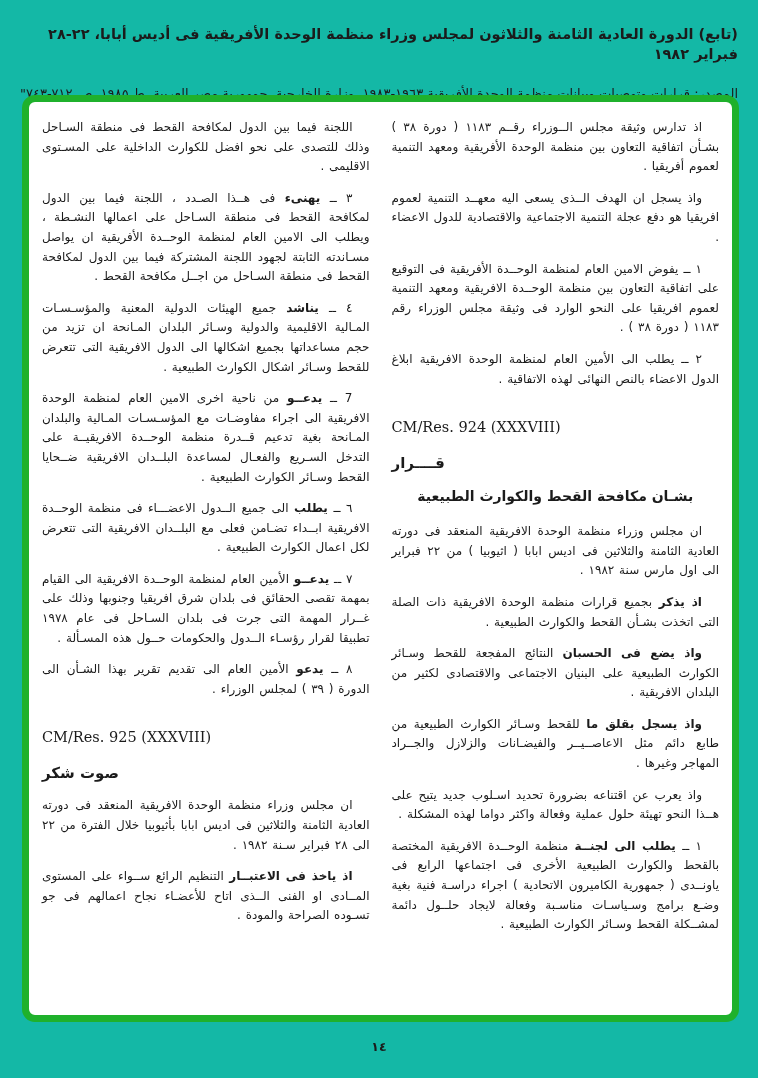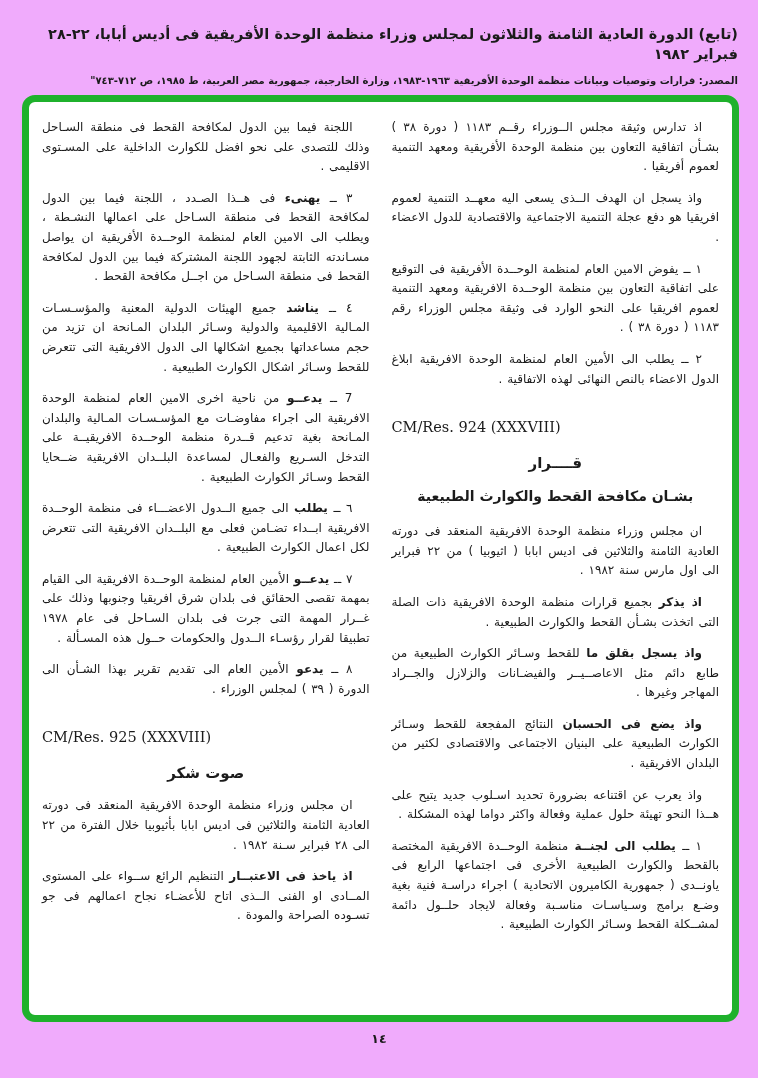--- a/index.html
+++ b/index.html
@@ -1,46 +1,46 @@
 <!DOCTYPE html>
 <html lang="ar"><head>
 <meta charset="utf-8">
 <style>
   html,body{margin:0;padding:0;background:#ffffff;}
   .page{
-    position:relative;width:758px;height:1078px;background:#f0abfc;
+    position:relative;width:758px;height:1078px;background:#14b8a6;
     font-family:"DejaVu Sans",sans-serif;color:#1b1b1b;overflow:hidden;
   }
   
   .hdr{position:absolute;top:24px;left:18px;right:20px;direction:rtl;text-align:right;}
   .hdr-l1{font-size:14.5px;font-weight:bold;letter-spacing:0;line-height:20px;}
-  .hdr-l2{font-size:10px;font-weight:bold;margin-top:9px;line-height:15px;}
+  .hdr-l2{font-size:13px;font-weight:normal;margin-top:22px;line-height:15px;}
   
   .frame{
     position:absolute;left:22px;top:95px;width:717px;height:927px;
     box-sizing:border-box;border:7px solid #1fb12c;border-radius:13px;
     background:#ffffff;padding:16px 13px 8px;
     display:flex;flex-direction:row;gap:22px;direction:rtl;overflow:hidden;
   }
   .col{flex:1 1 0;min-width:0;direction:rtl;}
   
   .para{
     margin:0 0 12px;font-size:12px;line-height:19.6px;
     text-align:justify;text-indent:17px;word-spacing:1px;
   }
   .para b{font-weight:bold;}
   .cmres{
     direction:ltr;text-align:left;font-family:"DejaVu Serif",serif;
     font-size:14.5px;margin:28px 0 8px;text-indent:0;line-height:20px;
   }
-  .res-title{text-align:center;font-size:15px;font-weight:bold;margin:16px 0 13px;line-height:20px;}
+  .res-title{text-align:left;font-size:15px;font-weight:bold;margin:16px 0 13px;line-height:20px;}
   .res-sub{text-align:center;font-size:14px;font-weight:bold;margin:8px 0 16px;line-height:20px;}
   
   .pagenum{
-    position:absolute;bottom:32px;left:0;right:0;text-align:center;
+    position:absolute;bottom:24px;left:0;right:0;text-align:center;
     font-size:12.5px;font-weight:bold;
   }
 </style>
 </head>
 <body>
 
 <div class="page">
 
   <div class="hdr">
     <div class="hdr-l1">(تابع) الدورة العادية الثامنة والثلاثون لمجلس وزراء منظمة الوحدة الأفريقية فى أديس أبابا، ٢٢-٢٨ فبراير ١٩٨٢</div>
@@ -54,22 +54,22 @@
       <p class="para"><span></span><b></b><span>واذ يسجل ان الهدف الــذى يسعى اليه معهــد التنمية لعموم افريقيا هو دفع عجلة التنمية الاجتماعية والاقتصادية للدول الاعضاء .</span></p>
       <p class="para"><span></span><b></b><span>١ ــ يفوض الامين العام لمنظمة الوحــدة الأفريقية فى التوقيع على اتفاقية التعاون بين منظمة الوحــدة الافريقية ومعهد التنمية لعموم افريقيا على النحو الوارد فى وثيقة مجلس الوزراء رقم ١١٨٣ ( دورة ٣٨ ) .</span></p>
       <p class="para"><span></span><b></b><span>٢ ــ يطلب الى الأمين العام لمنظمة الوحدة الافريقية ابلاغ الدول الاعضاء بالنص النهائى لهذه الاتفاقية .</span></p>
 
       <p class="cmres">CM/Res. 924 (XXXVIII)</p>
       <div class="res-title">قــــرار</div>
       <div class="res-sub">بشـان مكافحة القحط والكوارث الطبيعية</div>
 
       <p class="para"><span></span><b></b><span>ان مجلس وزراء منظمة الوحدة الافريقية المنعقد فى دورته العادية الثامنة والثلاثين فى اديس ابابا ( اثيوبيا ) من ٢٢ فبراير الى اول مارس سنة ١٩٨٢ .</span></p>
       <p class="para"><span></span><b>اذ يذكر</b><span> بجميع قرارات منظمة الوحدة الافريقية ذات الصلة التى اتخذت بشـأن القحط والكوارث الطبيعية .</span></p>
+      <p class="para"><span></span><b>واذ يضع فى الحسبان</b><span> النتائج المفجعة للقحط وسـائر الكوارث الطبيعية على البنيان الاجتماعى والاقتصادى لكثير من البلدان الافريقية .</span></p>
       <p class="para"><span></span><b>واذ يسجل بقلق ما</b><span> للقحط وسـائر الكوارث الطبيعية من طابع دائم مثل الاعاصــيــر والفيضـانات والزلازل والجــراد المهاجر وغيرها .</span></p>
-      <p class="para"><span></span><b>واذ يضع فى الحسبان</b><span> النتائج المفجعة للقحط وسـائر الكوارث الطبيعية على البنيان الاجتماعى والاقتصادى لكثير من البلدان الافريقية .</span></p>
       <p class="para"><span></span><b></b><span>واذ يعرب عن اقتناعه بضرورة تحديد اسـلوب جديد يتيح على هــذا النحو تهيئة حلول عملية وفعالة واكثر دواما لهذه المشكلة .</span></p>
       <p class="para"><span>١ ــ </span><b>يطلب الى لجنــة</b><span> منظمة الوحــدة الافريقية المختصة بالقحط والكوارث الطبيعية الأخرى فى اجتماعها الرابع فى ياونــدى ( جمهورية الكاميرون الاتحادية ) اجراء دراسـة فنية بغية وضـع برامج وسـياسـات مناسـبة وفعالة لايجاد حلــول دائمة لمشــكلة القحط وسـائر الكوارث الطبيعية .</span></p>
     </div>
 
     <div class="col">
       <p class="para"><span></span><b></b><span>اللجنة فيما بين الدول لمكافحة القحط فى منطقة السـاحل وذلك للتصدى على نحو افضل للكوارث الداخلية على المسـتوى الاقليمى .</span></p>
       <p class="para"><span>٣ ــ </span><b>يهنىء</b><span> فى هــذا الصـدد ، اللجنة فيما بين الدول لمكافحة القحط فى منطقة السـاحل على اعمالها النشـطة ، ويطلب الى الامين العام لمنظمة الوحــدة الأفريقية ان يواصل مسـاندته الثابتة لجهود اللجنة المشتركة فيما بين الدول لمكافحة القحط فى منطقة السـاحل من اجــل مكافحة القحط .</span></p>
       <p class="para"><span>٤ ــ </span><b>يناشد</b><span> جميع الهيئات الدولية المعنية والمؤسـسـات المـالية الاقليمية والدولية وسـائر البلدان المـانحة ان تزيد من حجم مساعداتها بجميع اشكالها الى الدول الافريقية التى تتعرض للقحط وسـائر اشكال الكوارث الطبيعية .</span></p>
       <p class="para"><span>7 ــ </span><b>يدعــو</b><span> من ناحية اخرى الامين العام لمنظمة الوحدة الافريقية الى اجراء مفاوضـات مع المؤسـسـات المـالية والبلدان المـانحة بغية تدعيم قــدرة منظمة الوحــدة الافريقيــة على التدخل السـريع والفعـال لمساعدة البلــدان الافريقية ضــحايا القحط وسـائر الكوارث الطبيعية .</span></p>
       <p class="para"><span>٦ ــ </span><b>يطلب</b><span> الى جميع الــدول الاعضـــاء فى منظمة الوحــدة الافريقية ابــداء تضـامن فعلى مع البلــدان الافريقية التى تتعرض لكل اعمال الكوارث الطبيعية .</span></p>

